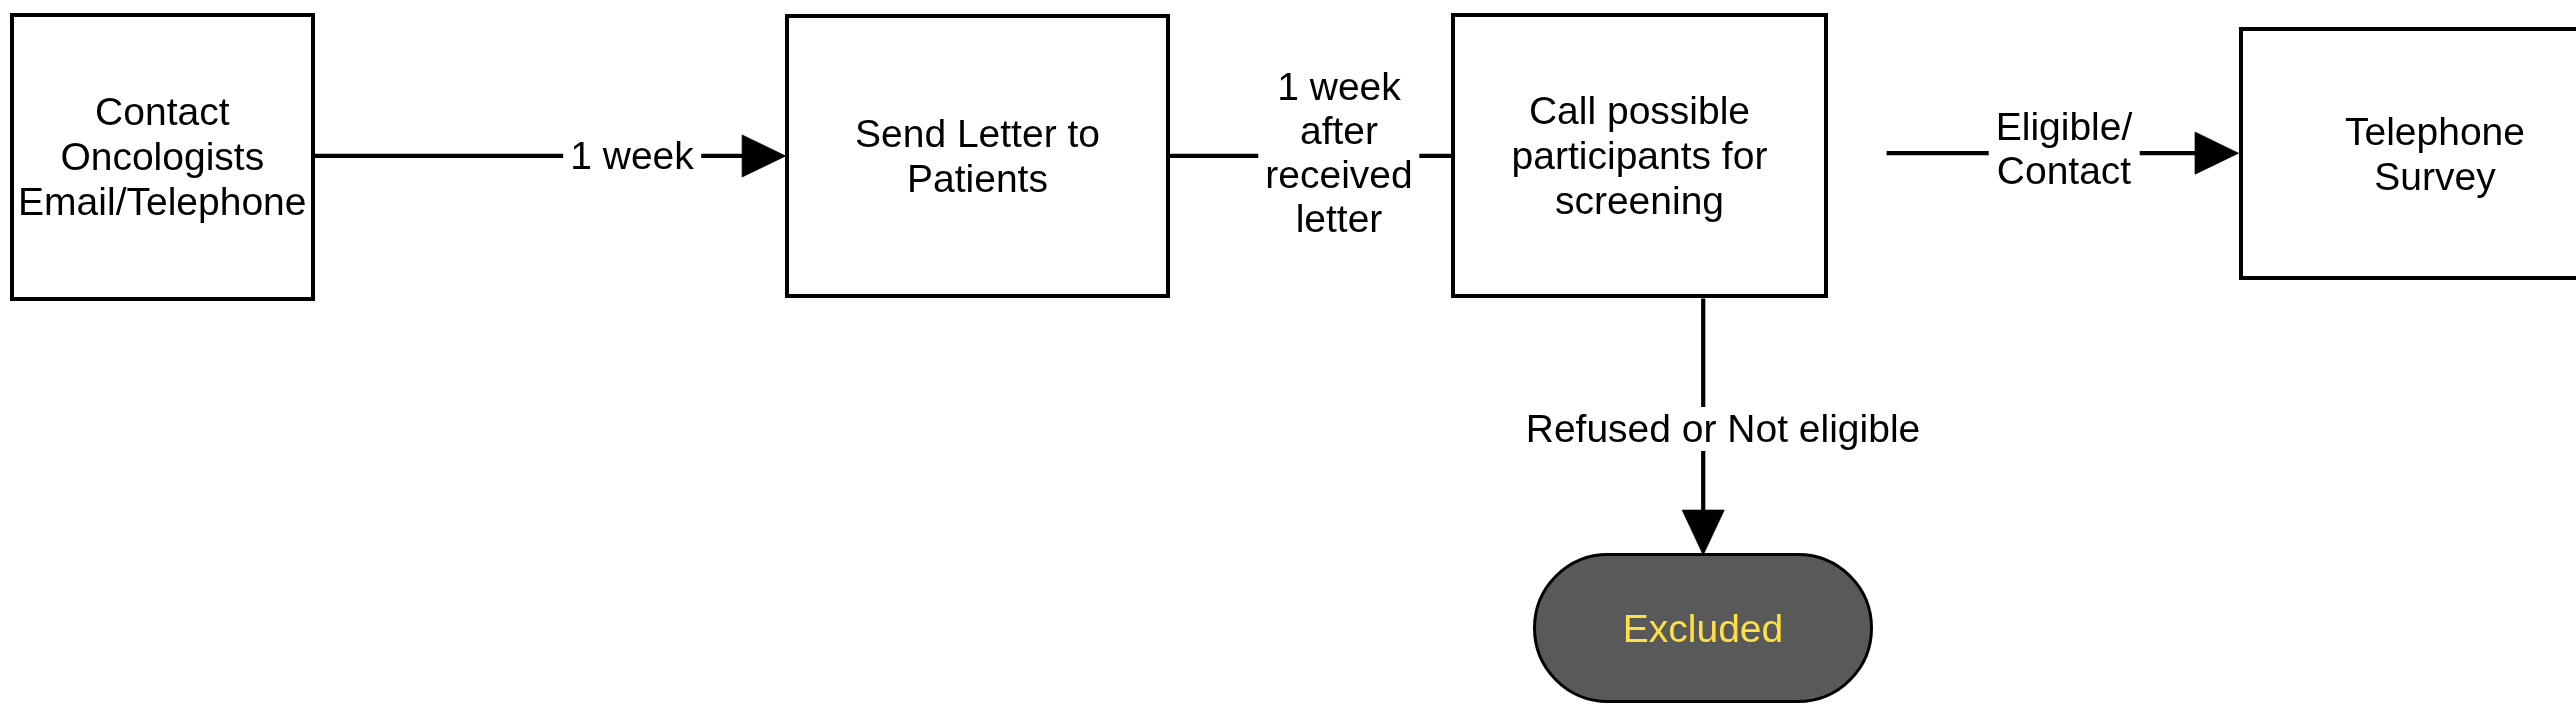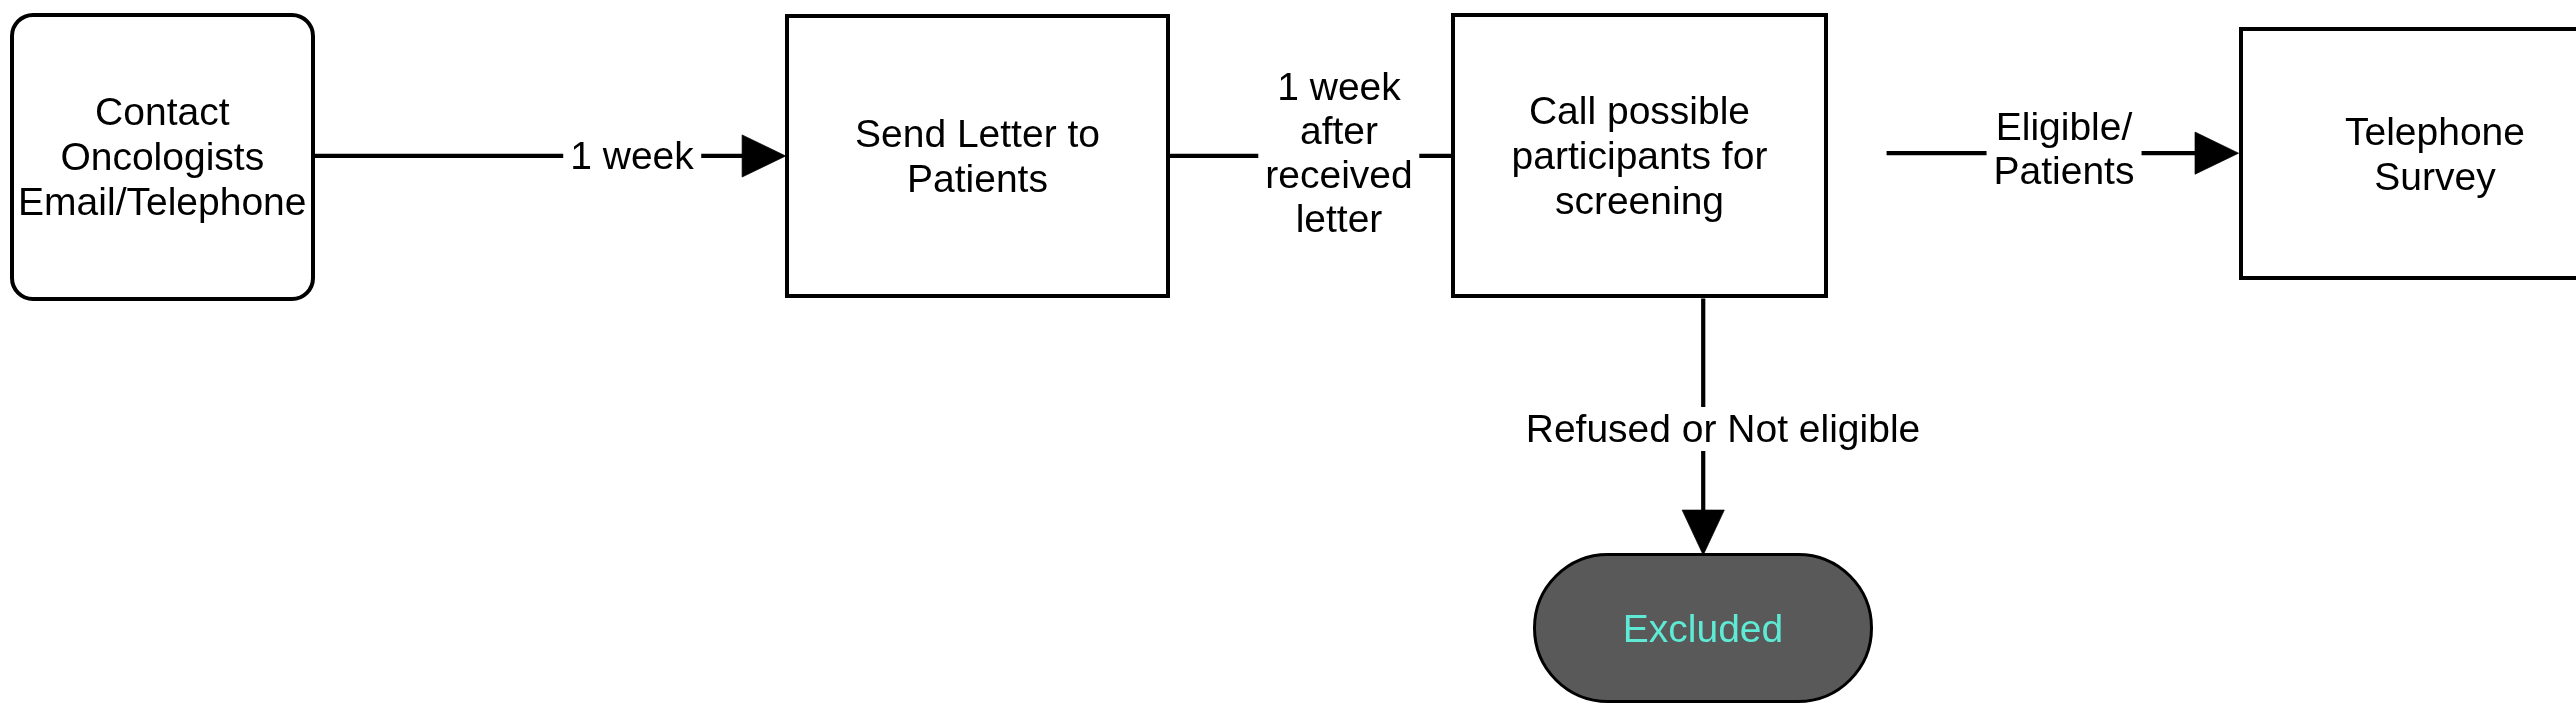--- a/index.html
+++ b/index.html
@@ -42,21 +42,21 @@
     text-align: center;
     font-size: 39px;
     line-height: 45px;
   }
   .node-label {
     white-space: pre-line;
     display: block;
   }
   .node.terminator {
     background: #595959;
-    color: #5eead4;
+    color: #fde047;
     border-radius: 77px;
     border: 3.5px solid #000000;
   }
   .edge-label {
     position: absolute;
     transform: translate(-50%, -50%);
     background: #ffffff;
     text-align: center;
     white-space: pre-line;
     font-size: 39px;
@@ -81,21 +81,21 @@
     <g>
       <line x1="2685" y1="218" x2="3126" y2="218"></line>
       <polygon points="3124,188 3124,248 3186,218"></polygon>
     </g>
     <g>
       <line x1="2424" y1="425" x2="2424" y2="730"></line>
       <polygon points="2394,726 2454,726 2424,790"></polygon>
     </g>
   </svg>
 
-  <div class="node" style="left:9.8px; top:12.6px; width:305px; height:288px;border-radius:23px;">
+  <div class="node" style="left:9.8px; top:12.6px; width:305px; height:288px;">
     <span class="node-label">Contact Oncologists
 Email/Telephone</span>
   </div>
 
   <div class="node" style="left:785px; top:14px; width:385px; height:284px;">
     <span class="node-label">Send Letter to
 Patients</span>
   </div>
 
   <div class="node" style="left:1451px; top:13.4px; width:377px; height:285px;">
@@ -114,18 +114,18 @@
   </div>
 
   <div class="edge-label" style="left:632px; top:156px;">1 week</div>
 
   <div class="edge-label" style="left:1339px; top:153px;">1 week
 after
 received
 letter</div>
 
   <div class="edge-label" style="left:2064px; top:149px;">Eligible/
-Patients</div>
+Contact</div>
 
   <div class="edge-label" style="left:1703px; top:429px;margin-left:20px;">Refused or Not eligible</div>
 
 </div>
 
 
 </body></html>

